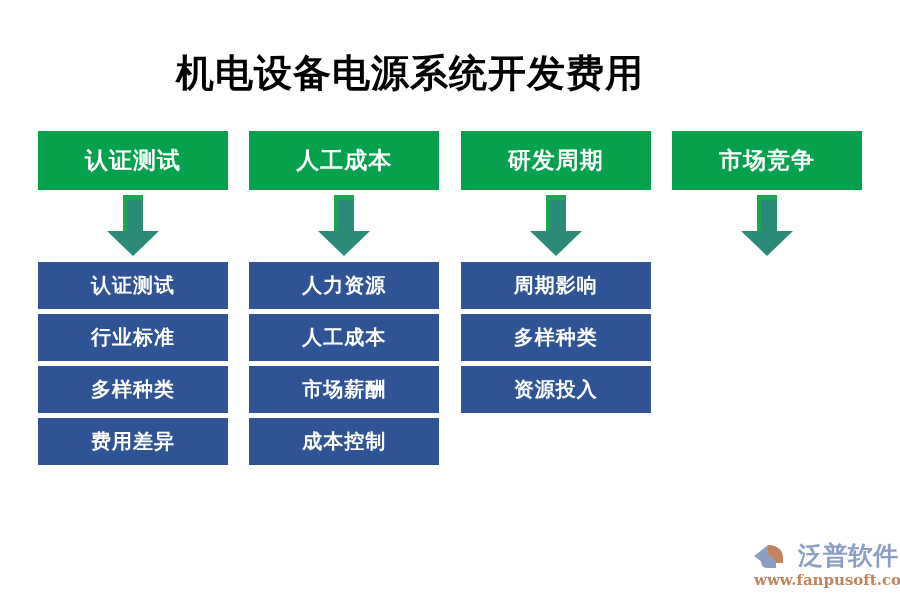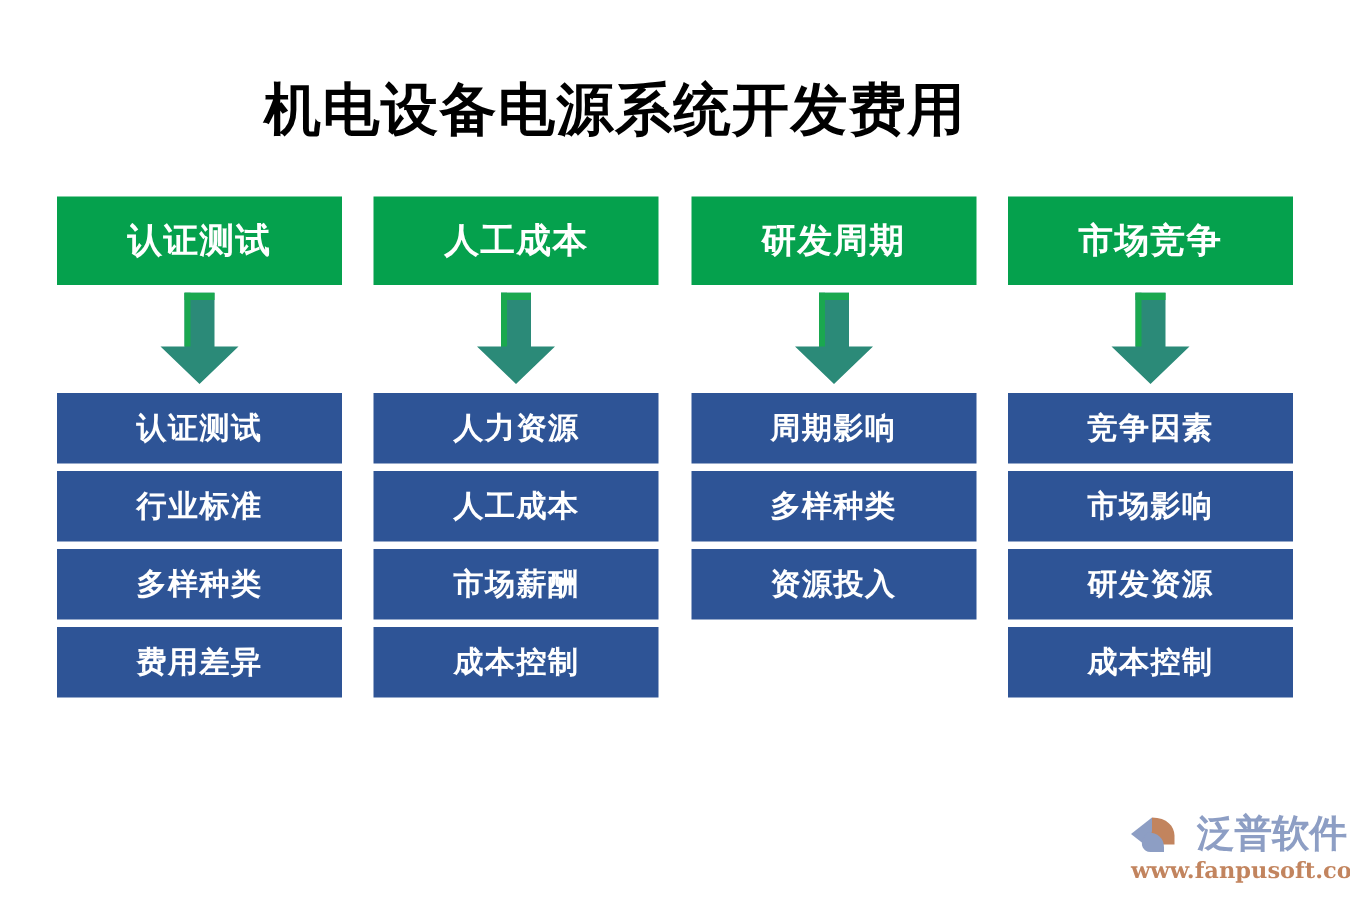--- a/index.html
+++ b/index.html
@@ -241,34 +241,20 @@
       <div class="header-box">
         <span class="label">市场竞争</span>
       </div>
       <div class="arrow-wrap">
         <svg class="arrow-svg" width="54" height="62" viewBox="0 0 54 62">
           <polygon points="17,0 37,0 37,36 53,36 27,61 1,36 17,36" fill="#2b8a78"></polygon>
           <rect x="17" y="0" width="4" height="36" fill="#1aa84f"></rect>
           <rect x="17" y="0" width="20" height="5" fill="#1aa84f"></rect>
         </svg>
       </div>
-      <div class="blue-list">
-        <div class="blue-box">
-          <span class="label">竞争因素</span>
-        </div>
-        <div class="blue-box">
-          <span class="label">市场影响</span>
-        </div>
-        <div class="blue-box">
-          <span class="label">研发资源</span>
-        </div>
-        <div class="blue-box">
-          <span class="label">成本控制</span>
-        </div>
-      </div>
     </div>
 
   </div>
 
   <div class="logo">
     <div class="logo-top">
       <svg class="logo-mark" width="34" height="30" viewBox="0 0 34 30">
         <path d="M2,15 L16,4 L16,26 Z" fill="#8d9ec4"></path>
         <path d="M16,4 C26,4 31,10 31,16 L31,22 L22,22 C17,22 14,18 16,13 Z" fill="#c2845e"></path>
         <path d="M13,14 C20,14 24,18 24,24 L24,27 L15,27 C10,27 8,22 10,18 Z" fill="#8d9ec4"></path>

